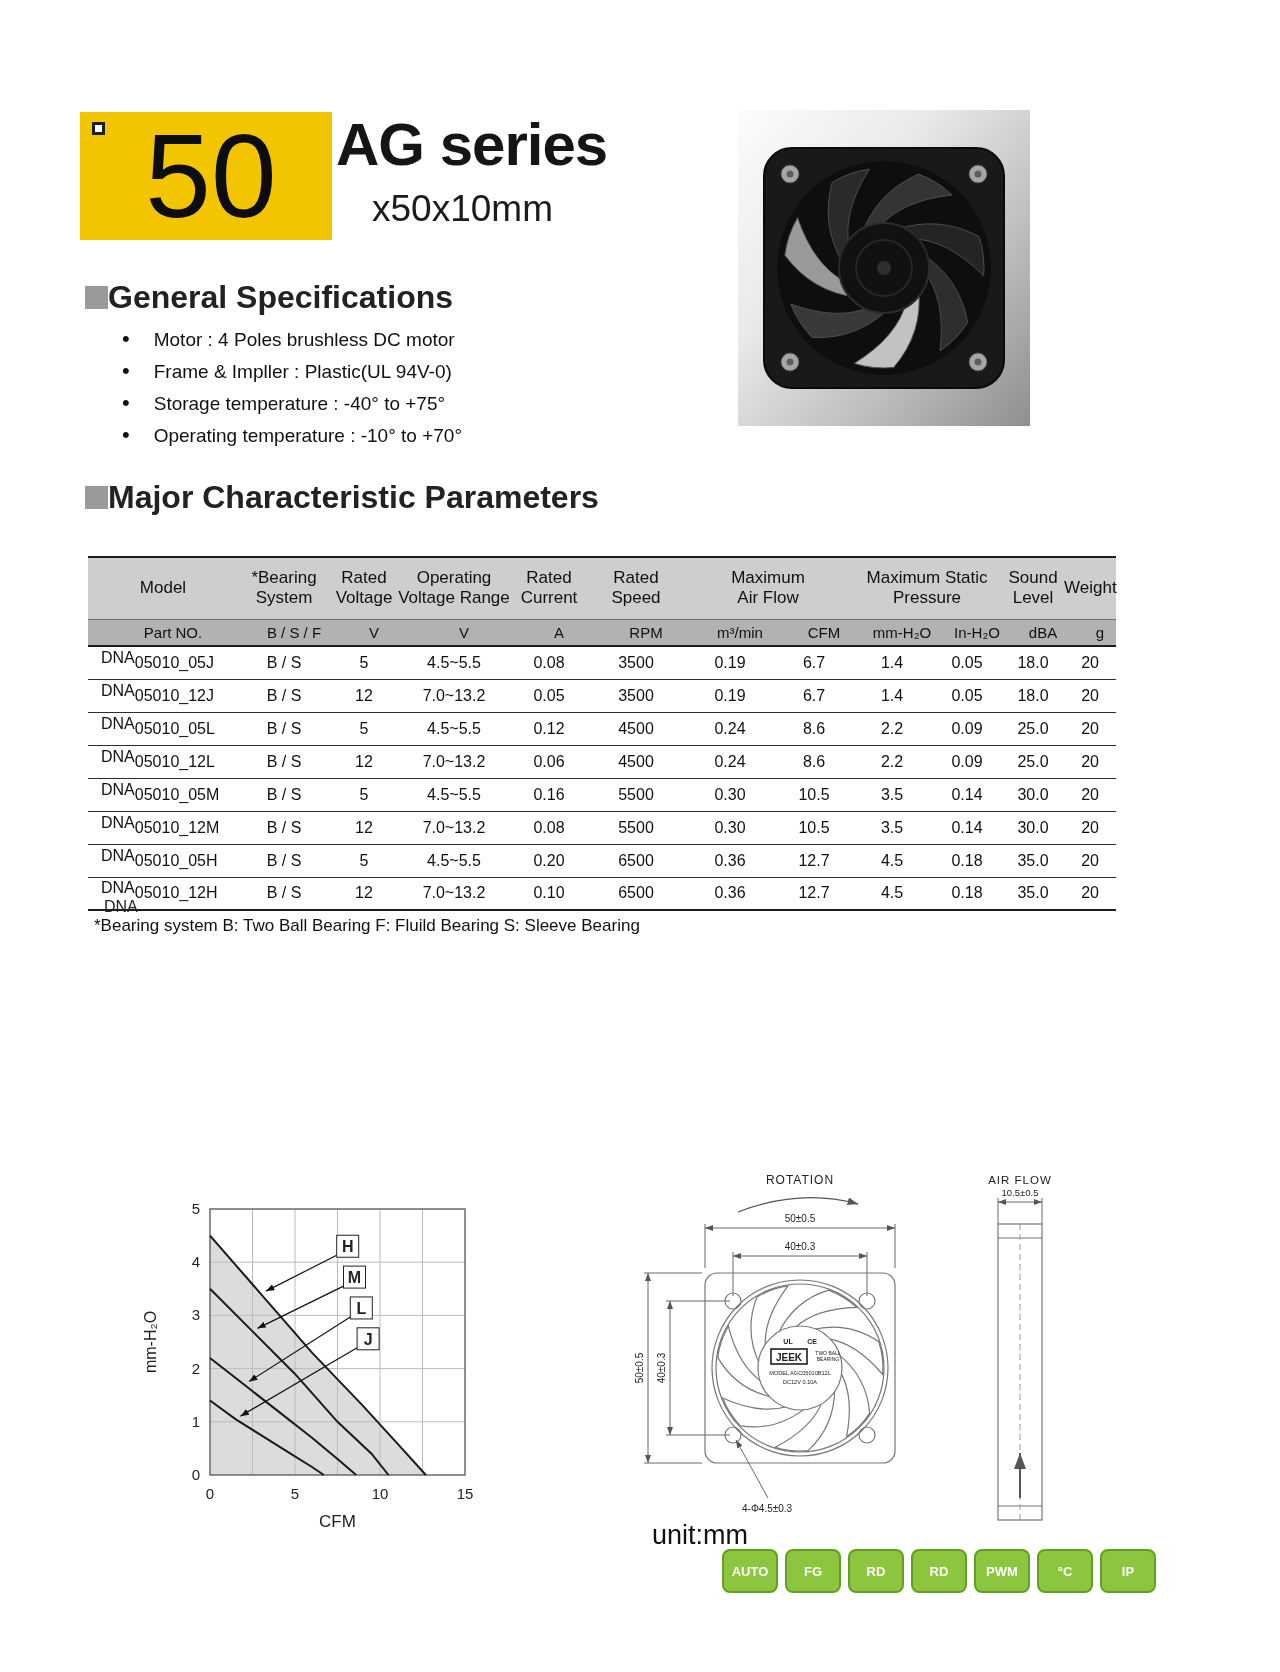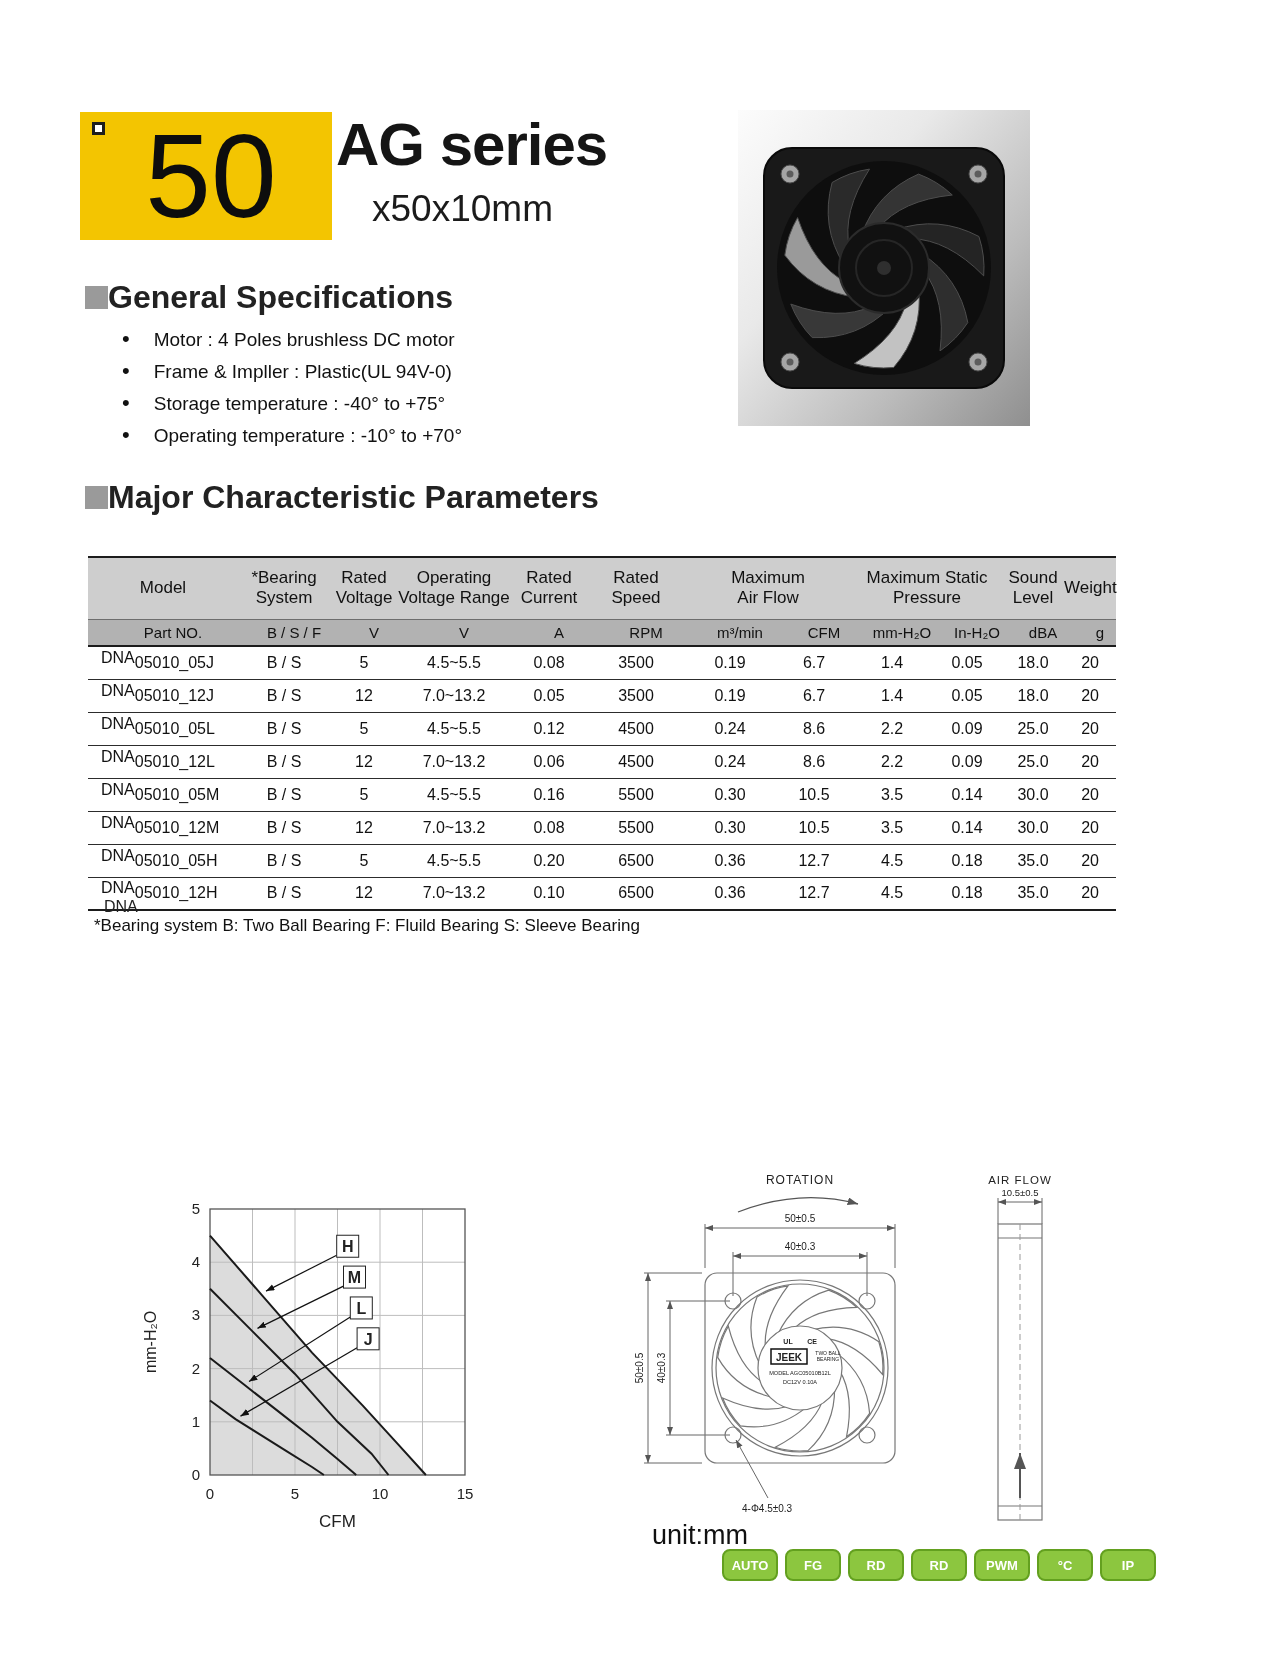--- a/index.html
+++ b/index.html
@@ -34,21 +34,21 @@
                         border-top:1px solid #6e6e6e;border-bottom:2px solid #1c1c1c;padding-left:20px;}
   .params tbody td{font-size:16px;height:33px;text-align:center;border-bottom:1px solid #2c2c2c;}
   .params tbody td.model-cell{text-align:left;padding-left:13px;}
   .model-cell .dna{position:relative;top:-5px;}
   .stray-dna{font-size:16px;color:#222;}
   .footnote{font-size:17px;color:#111;}
 
   .unit-label{font-size:27px;color:#111;}
 
   .badge-row{display:flex;gap:7px;}
-  .badge{width:56px;height:32px;background:#8cc63f;border:2px solid #63a01f;border-radius:8px;
+  .badge{width:56px;height:44px;background:#8cc63f;border:2px solid #63a01f;border-radius:8px;
          color:#fff;font-weight:700;font-size:13px;display:flex;align-items:center;justify-content:center;text-align:center;}
 
   svg text{font-family:"Liberation Sans",sans-serif;fill:#222;}
   .dimline{stroke:#666;stroke-width:1;}
   .drawline{stroke:#777;stroke-width:1.2;fill:none;}
 </style>
 </head>
 <body>
 
 <div class="page">

